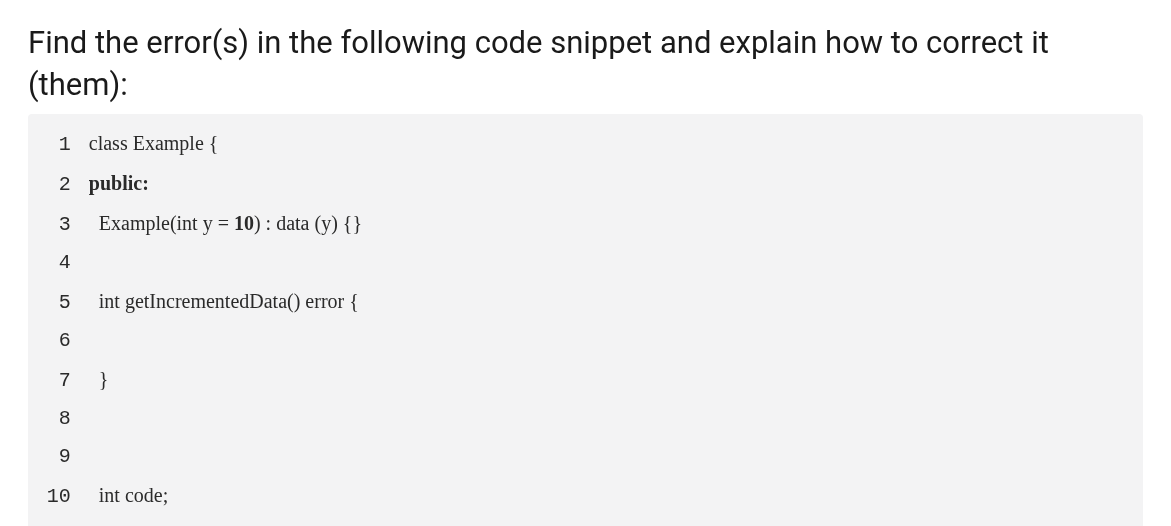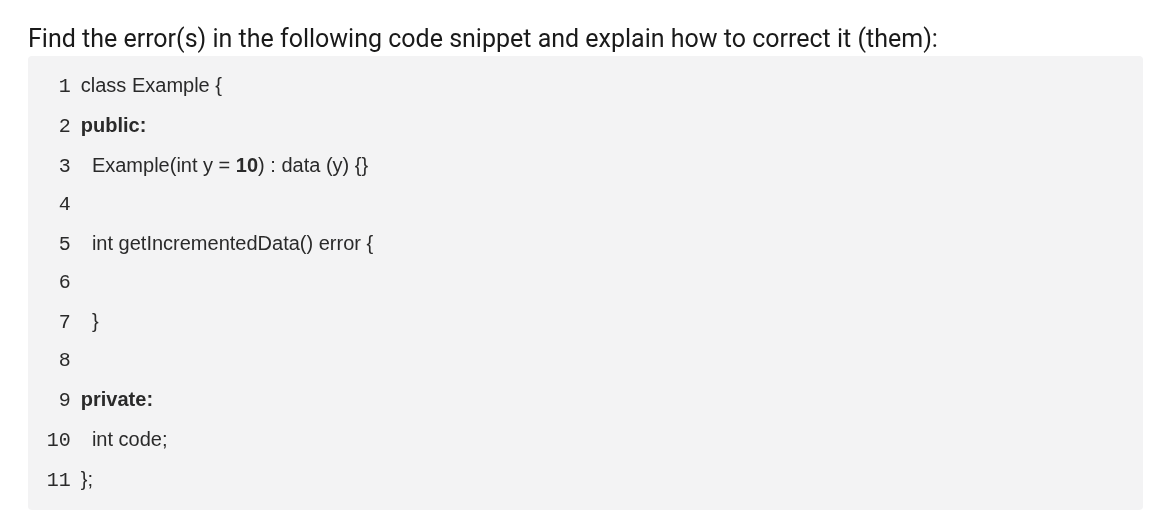--- a/index.html
+++ b/index.html
@@ -8,23 +8,23 @@
     font-family: -apple-system, BlinkMacSystemFont, "Segoe UI", Roboto, Helvetica, Arial, sans-serif;
     background: #ffffff;
     color: #1a1a1a;
   }
   .page {
     padding: 22px 28px;
     width: 1171px;
     box-sizing: border-box;
   }
   .prompt {
-    font-size: 25px;
+    font-size: 31px;
     line-height: 1.35;
-    margin-bottom: 0;
+    margin-bottom: 8px;
     color: #1a1a1a;
   }
   .code-block {
     background: #f3f3f4;
     border-radius: 4px;
     padding: 10px 0 10px 0;
     font-family: "SFMono-Regular", Consolas, "Liberation Mono", Menlo, monospace;
     font-size: 20px;
     line-height: 1.9;
     color: #2a2a2a;
@@ -37,38 +37,39 @@
   .line-number {
     display: inline-block;
     width: 2.4ch;
     text-align: right;
     margin-left: 14px;
     margin-right: 10px;
     color: #2a2a2a;
     font-family: inherit;
   }
   .code-content {
-    font-family: Liberation Sans, sans-serif;
+    font-family: Liberation Serif, serif;
+    margin-left: 8px;
   }
   .kw { font-weight: 700; }
   .lit { font-weight: 700; }
 </style>
 </head>
 <body>
 
 <div class="page">
   <div class="prompt">Find the error(s) in the following code snippet and explain how to correct it (them):</div>
 
   <div class="code-block" id="code-block">
 
   <div class="code-line"><span class="line-number">1</span><span class="code-content"><span>class Example {</span></span></div>
       <div class="code-line"><span class="line-number">2</span><span class="code-content"><span class="kw">public:</span></span></div>
       <div class="code-line"><span class="line-number">3</span><span class="code-content"><span>  Example(int y = </span><span class="lit">10</span><span>) : data (y) {}</span></span></div>
       <div class="code-line"><span class="line-number">4</span><span class="code-content"><span></span></span></div>
       <div class="code-line"><span class="line-number">5</span><span class="code-content"><span>  int getIncrementedData() error {</span></span></div>
       <div class="code-line"><span class="line-number">6</span></div>
       <div class="code-line"><span class="line-number">7</span><span class="code-content"><span>  }</span></span></div>
       <div class="code-line"><span class="line-number">8</span><span class="code-content"><span></span></span></div>
-      <div class="code-line"><span class="line-number">9</span><span class="code-content"><span class="kw">private:</span></span></div>
+      <div class="code-line"><span class="line-number">9</span></div>
       <div class="code-line"><span class="line-number">10</span><span class="code-content"><span>  int code;</span></span></div>
       <div class="code-line"><span class="line-number">11</span><span class="code-content"><span>};</span></span></div>
     </div>
 </div>
 
 </body></html>

